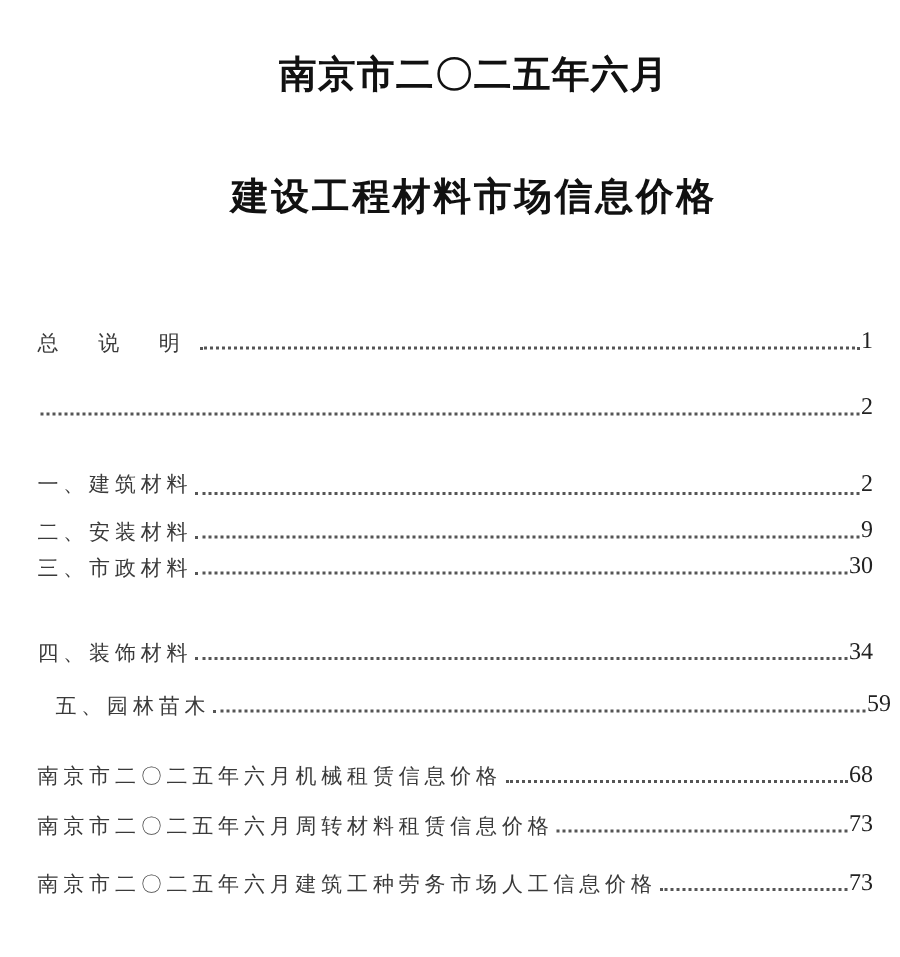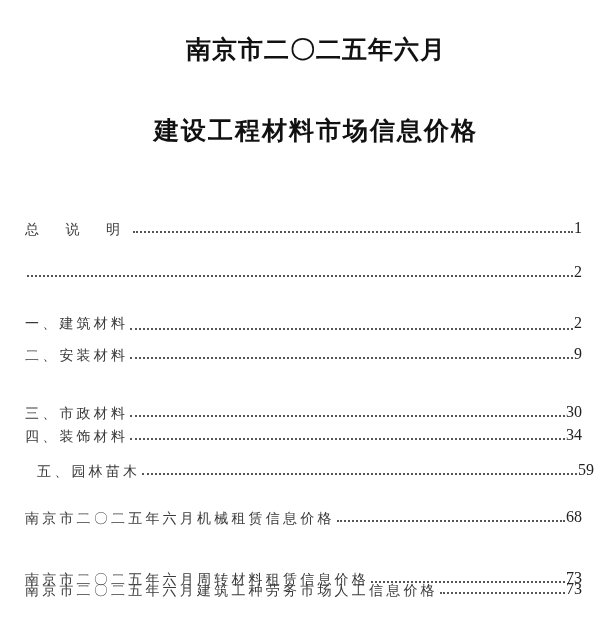--- a/index.html
+++ b/index.html
@@ -96,21 +96,21 @@
     <span class="toc-leader"></span>
     <span class="toc-page">2</span>
   </div>
 
   <div class="toc-row" style="top:342px;">
     <span class="toc-label">二、安装材料</span>
     <span class="toc-leader"></span>
     <span class="toc-page">9</span>
   </div>
 
-  <div class="toc-row" style="top:400px;">
+  <div class="toc-row" style="top:366px;">
     <span class="toc-label">三、市政材料</span>
     <span class="toc-leader"></span>
     <span class="toc-page">30</span>
   </div>
 
   <div class="toc-row" style="top:423px;">
     <span class="toc-label">四、装饰材料</span>
     <span class="toc-leader"></span>
     <span class="toc-page">34</span>
   </div>
@@ -120,21 +120,21 @@
     <span class="toc-leader"></span>
     <span class="toc-page">59</span>
   </div>
 
   <div class="toc-row" style="top:505px;justify-content:center;">
     <span class="toc-label">南京市二〇二五年六月机械租赁信息价格</span>
     <span class="toc-leader"></span>
     <span class="toc-page">68</span>
   </div>
 
-  <div class="toc-row" style="top:566px;">
+  <div class="toc-row" style="top:538px;">
     <span class="toc-label">南京市二〇二五年六月周转材料租赁信息价格</span>
     <span class="toc-leader"></span>
     <span class="toc-page">73</span>
   </div>
 
   <div class="toc-row" style="top:577px;justify-content:center;">
     <span class="toc-label">南京市二〇二五年六月建筑工种劳务市场人工信息价格</span>
     <span class="toc-leader"></span>
     <span class="toc-page">73</span>
   </div>

